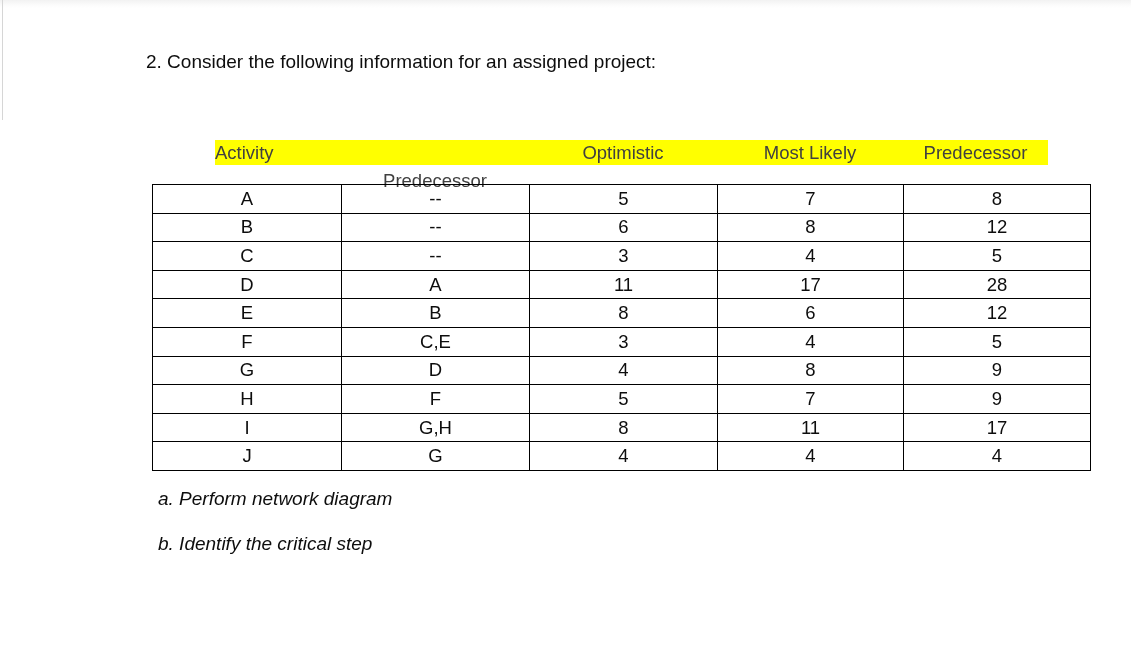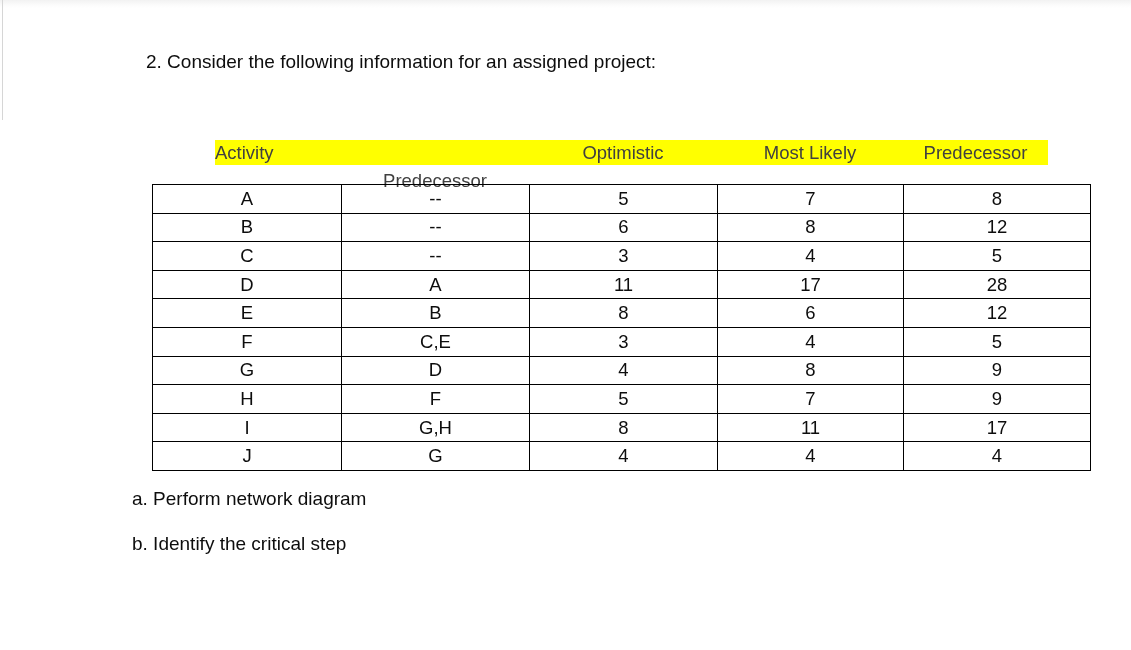--- a/index.html
+++ b/index.html
@@ -95,25 +95,26 @@
   }
   col.c-activity    { width: 189px; }
   col.c-predecessor { width: 188px; }
   col.c-optimistic  { width: 188px; }
   col.c-mostlikely  { width: 186px; }
   col.c-pessimistic { width: 187px; }
 
   
   .subq {
     position: absolute;
-    left: 132px;
+    left: 158px;
     font-size: 19px;
     line-height: 26px;
     white-space: nowrap;
     color: #0d0d0d;
+    font-style: italic;
   }
   .subq-a { top: 486px; }
   .subq-b { top: 531px; text-align: center; }
   .subq-c { top: 576px; }
 </style>
 </head>
 <body>
 
 <div class="page-top-shade"></div>
 <div class="page-left-rule"></div>

